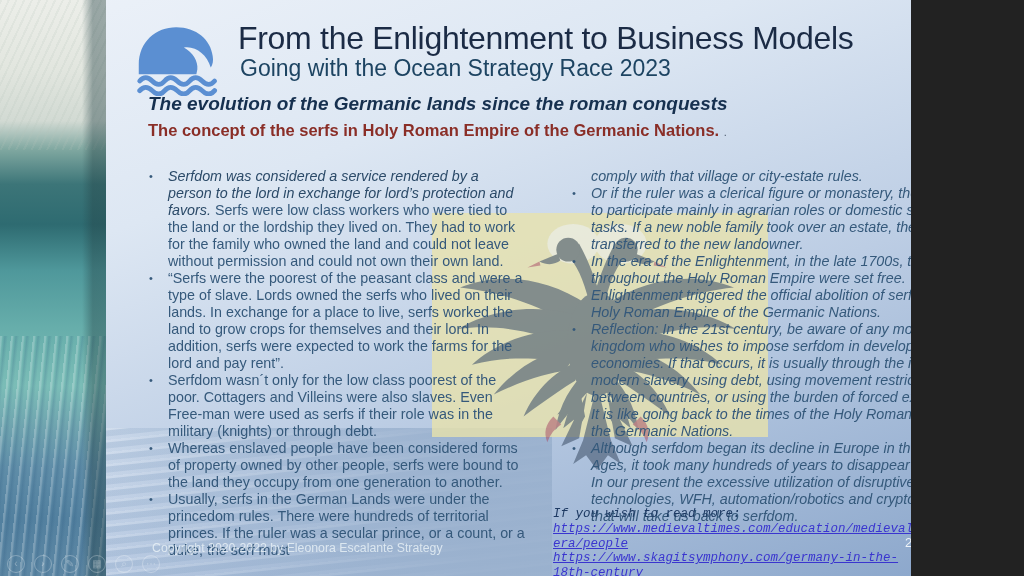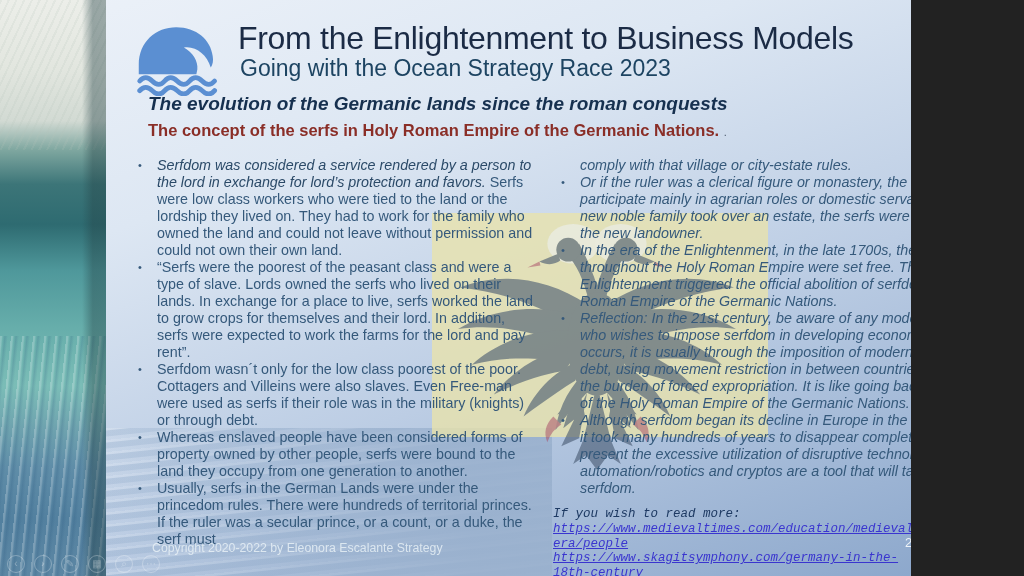--- a/index.html
+++ b/index.html
@@ -47,21 +47,21 @@
   .title{position:absolute;left:238px;top:20px;font-size:32px;color:#1b2b45;letter-spacing:-0.3px;white-space:nowrap;}
   .subtitle{position:absolute;left:240px;top:55px;font-size:23px;color:#1d4462;white-space:nowrap;}
   .heading1{position:absolute;left:148px;top:93px;font-size:19px;font-weight:bold;font-style:italic;color:#16304f;white-space:nowrap;}
   .heading2{position:absolute;left:148px;top:121px;font-size:16.5px;font-weight:bold;color:#8a2e27;white-space:nowrap;}
   .heading2 .suffix{font-size:11px;color:#4c5b6e;font-weight:normal;}
   
   .emblem-bg{position:absolute;left:432px;top:213px;width:336px;height:224px;background:rgba(233,227,171,0.78);}
   .eagle{position:absolute;left:432px;top:210px;width:330px;height:268px;opacity:0.60;}
   
   .col{position:absolute;top:152px;font-size:14.3px;line-height:17px;color:#35597b;}
-  .col ul{list-style:none;margin:5px;padding:0;}
+  .col ul{list-style:none;margin:16px;padding:0;}
   .col li{position:relative;padding-left:22px;}
   .col li::before{content:"•";position:absolute;left:3px;top:0;font-size:11px;color:#35597b;}
   .col li.cont::before{content:"";}
   .col-left{left:130px;width:412px;}
   .col-right{left:553px;width:455px;font-style:italic;}
   .lead{font-style:italic;color:#2b4a68;}
   
   .read-more{position:absolute;left:553px;top:507px;font-size:12.5px;line-height:15px;font-style:italic;font-family:Liberation Mono, monospace;}
   .read-more .label{color:#1e3a63;}
   .read-more a{display:block;color:#3a35cf;text-decoration:underline;line-height:14.6px;}

